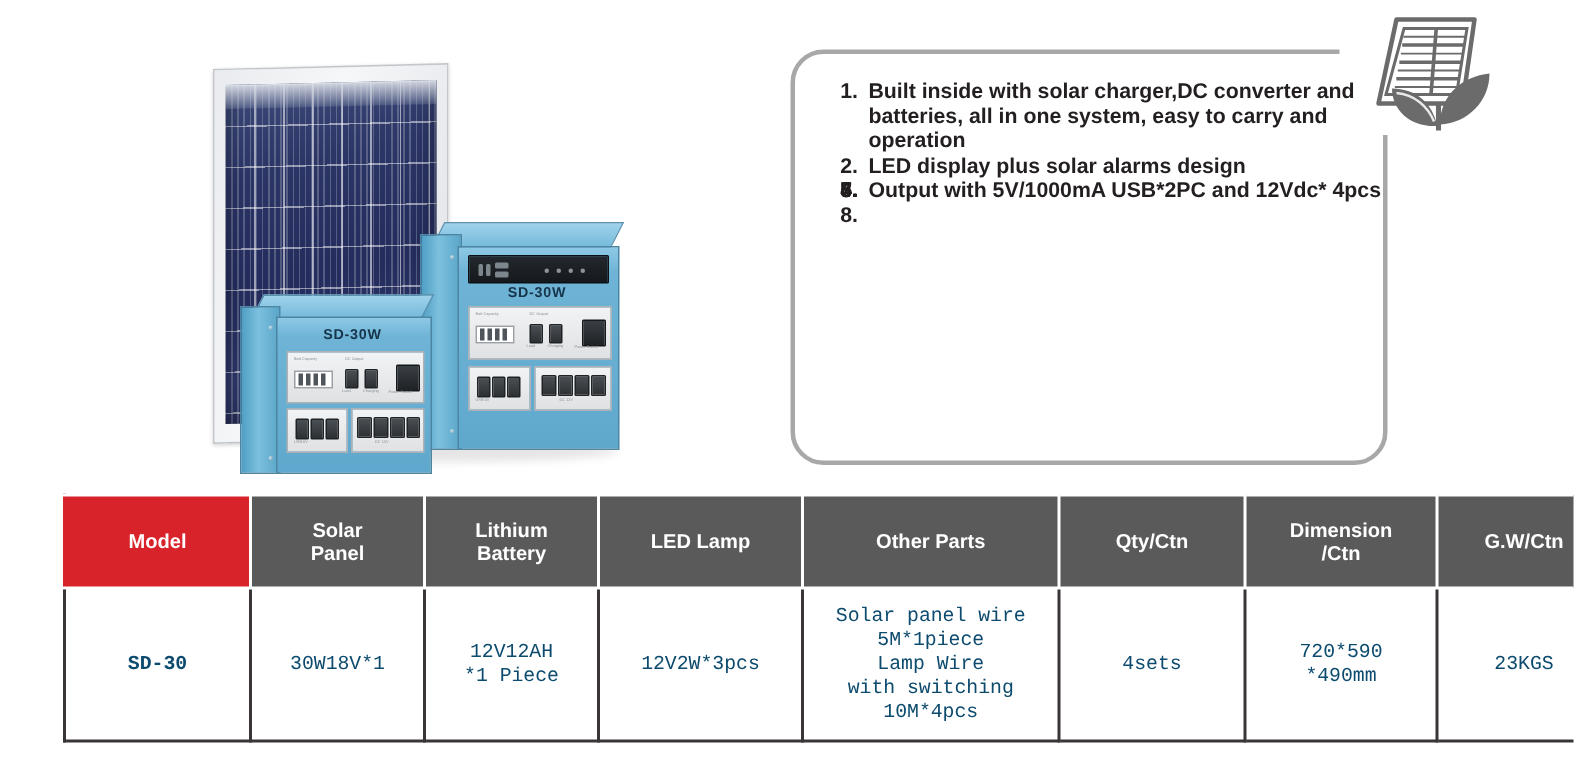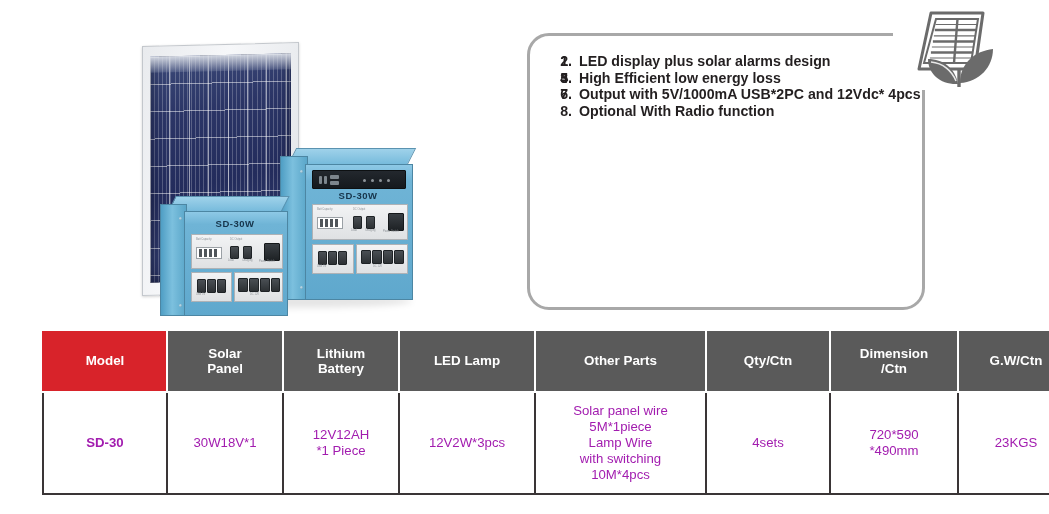--- a/index.html
+++ b/index.html
@@ -219,22 +219,22 @@
     background: #d8232a;
     border-left: 2px solid #d8232a;
   }
   table.spec-table td {
     border: 2px solid #3a3536;
     height: 100px;
     text-align: center;
     vertical-align: middle;
     font-size: 13.2px;
     line-height: 16px;
-    color: #a21caf;
-    font-family: Liberation Sans, sans-serif;
+    color: #0c4a6e;
+    font-family: Liberation Mono, monospace;
     padding: 0 3px;
   }
   table.spec-table td.model-cell { font-weight: bold; margin-left: 40px; }
   .cw0 { width: 118px; }
   .cw1 { width: 110px; }
   .cw2 { width: 110px; }
   .cw3 { width: 130px; }
   .cw4 { width: 165px; }
   .cw5 { width: 118px; }
   .cw6 { width: 122px; }
@@ -350,42 +350,42 @@
         <div class="cb-micro" style="left:15px; top:20px;">DC 12V</div>
       </div>
     </div>
   </div>
 
   <div id="features-callout"></div>
   <div id="callout-gap-mask"></div>
 
   <ul id="features-list">
     <li>
-      <span class="num">1.</span>
+      <span class="num">1.</span><span>Built inside with solar charger,DC converter and batteries, all in one system, easy to carry and operation</span>
     </li>
     <li>
       <span class="num">2.</span><span>LED display plus  solar alarms design</span>
     </li>
     <li>
       <span class="num">3.</span>
     </li>
     <li>
       <span class="num">4.</span>
     </li>
     <li>
-      <span class="num">5.</span><span>High Efficient low energy loss</span>
+      <span class="num">5.</span>
     </li>
     <li>
       <span class="num">6.</span>
     </li>
     <li>
       <span class="num">7.</span><span>Output with 5V/1000mA USB*2PC and 12Vdc* 4pcs</span>
     </li>
     <li>
-      <span class="num">8.</span><span>Optional With Radio function</span>
+      <span class="num">8.</span>
     </li>
   </ul>
 
   <div id="eco-icon">
     <svg width="118" height="86" viewBox="0 0 118 86" xmlns="http://www.w3.org/2000/svg">
       <g transform="translate(14,5)">
 
         <path d="M14 2 L66 2 L58 58 L2 58 Z" fill="none" stroke="#6b6b6b" stroke-width="3" stroke-linejoin="round"></path>
 
         <path d="M19 8 L61 8 L54 52 L7 52 Z" fill="none" stroke="#6b6b6b" stroke-width="2"></path>

